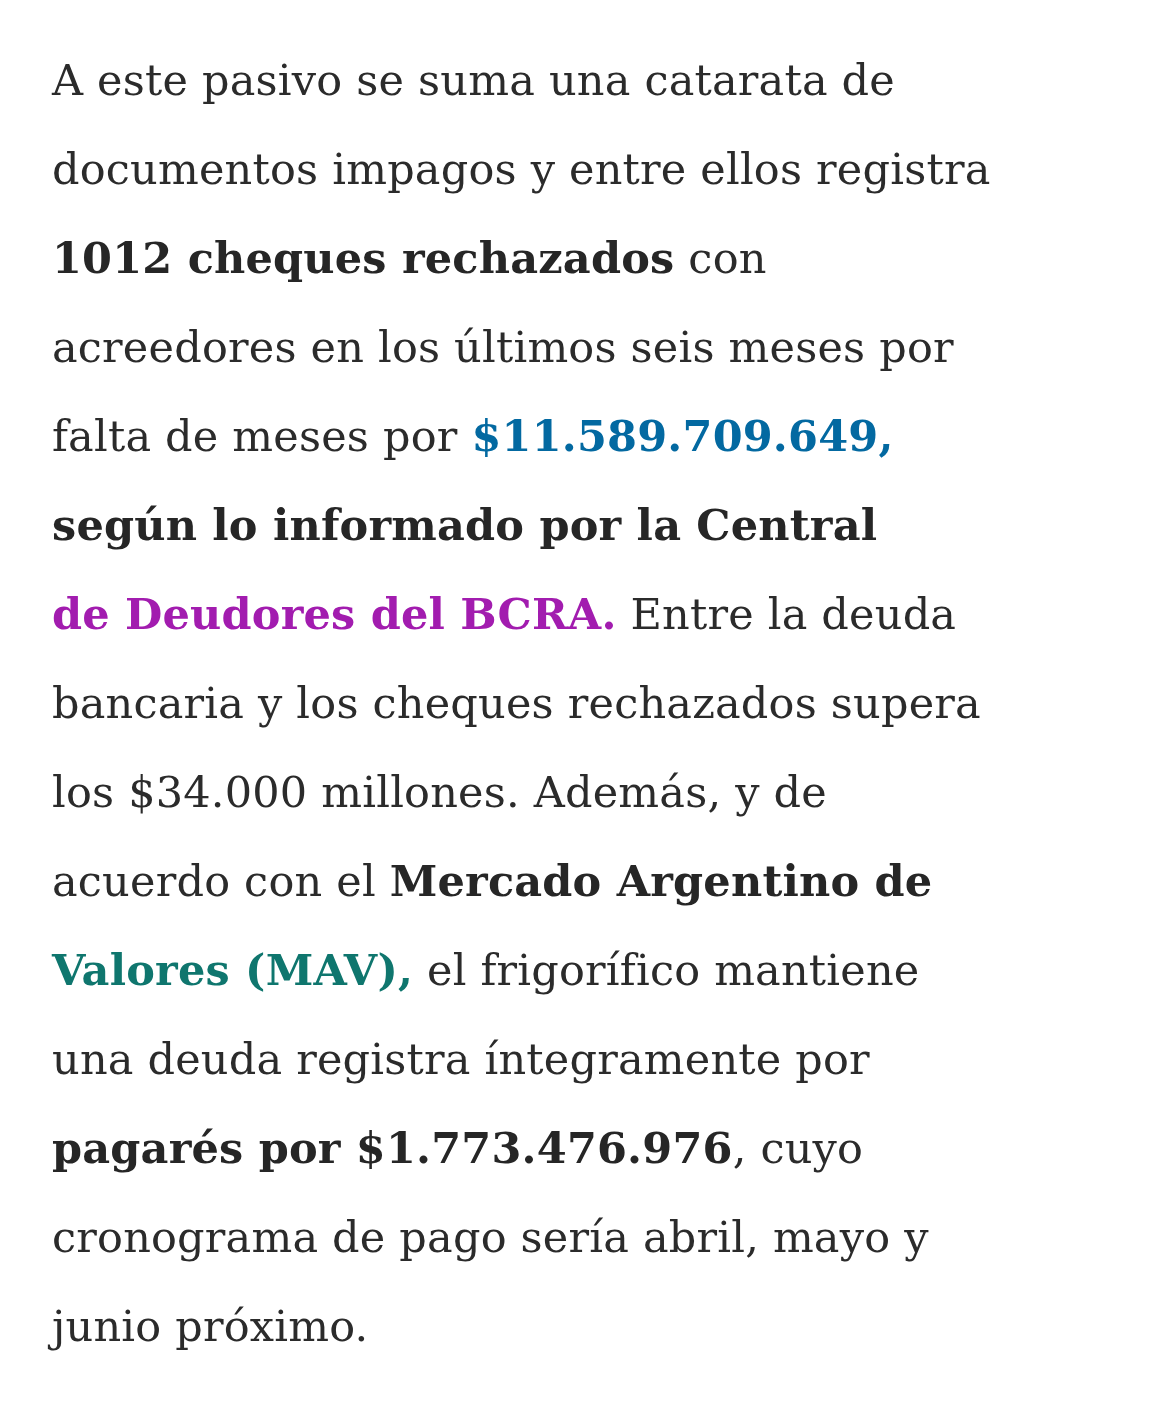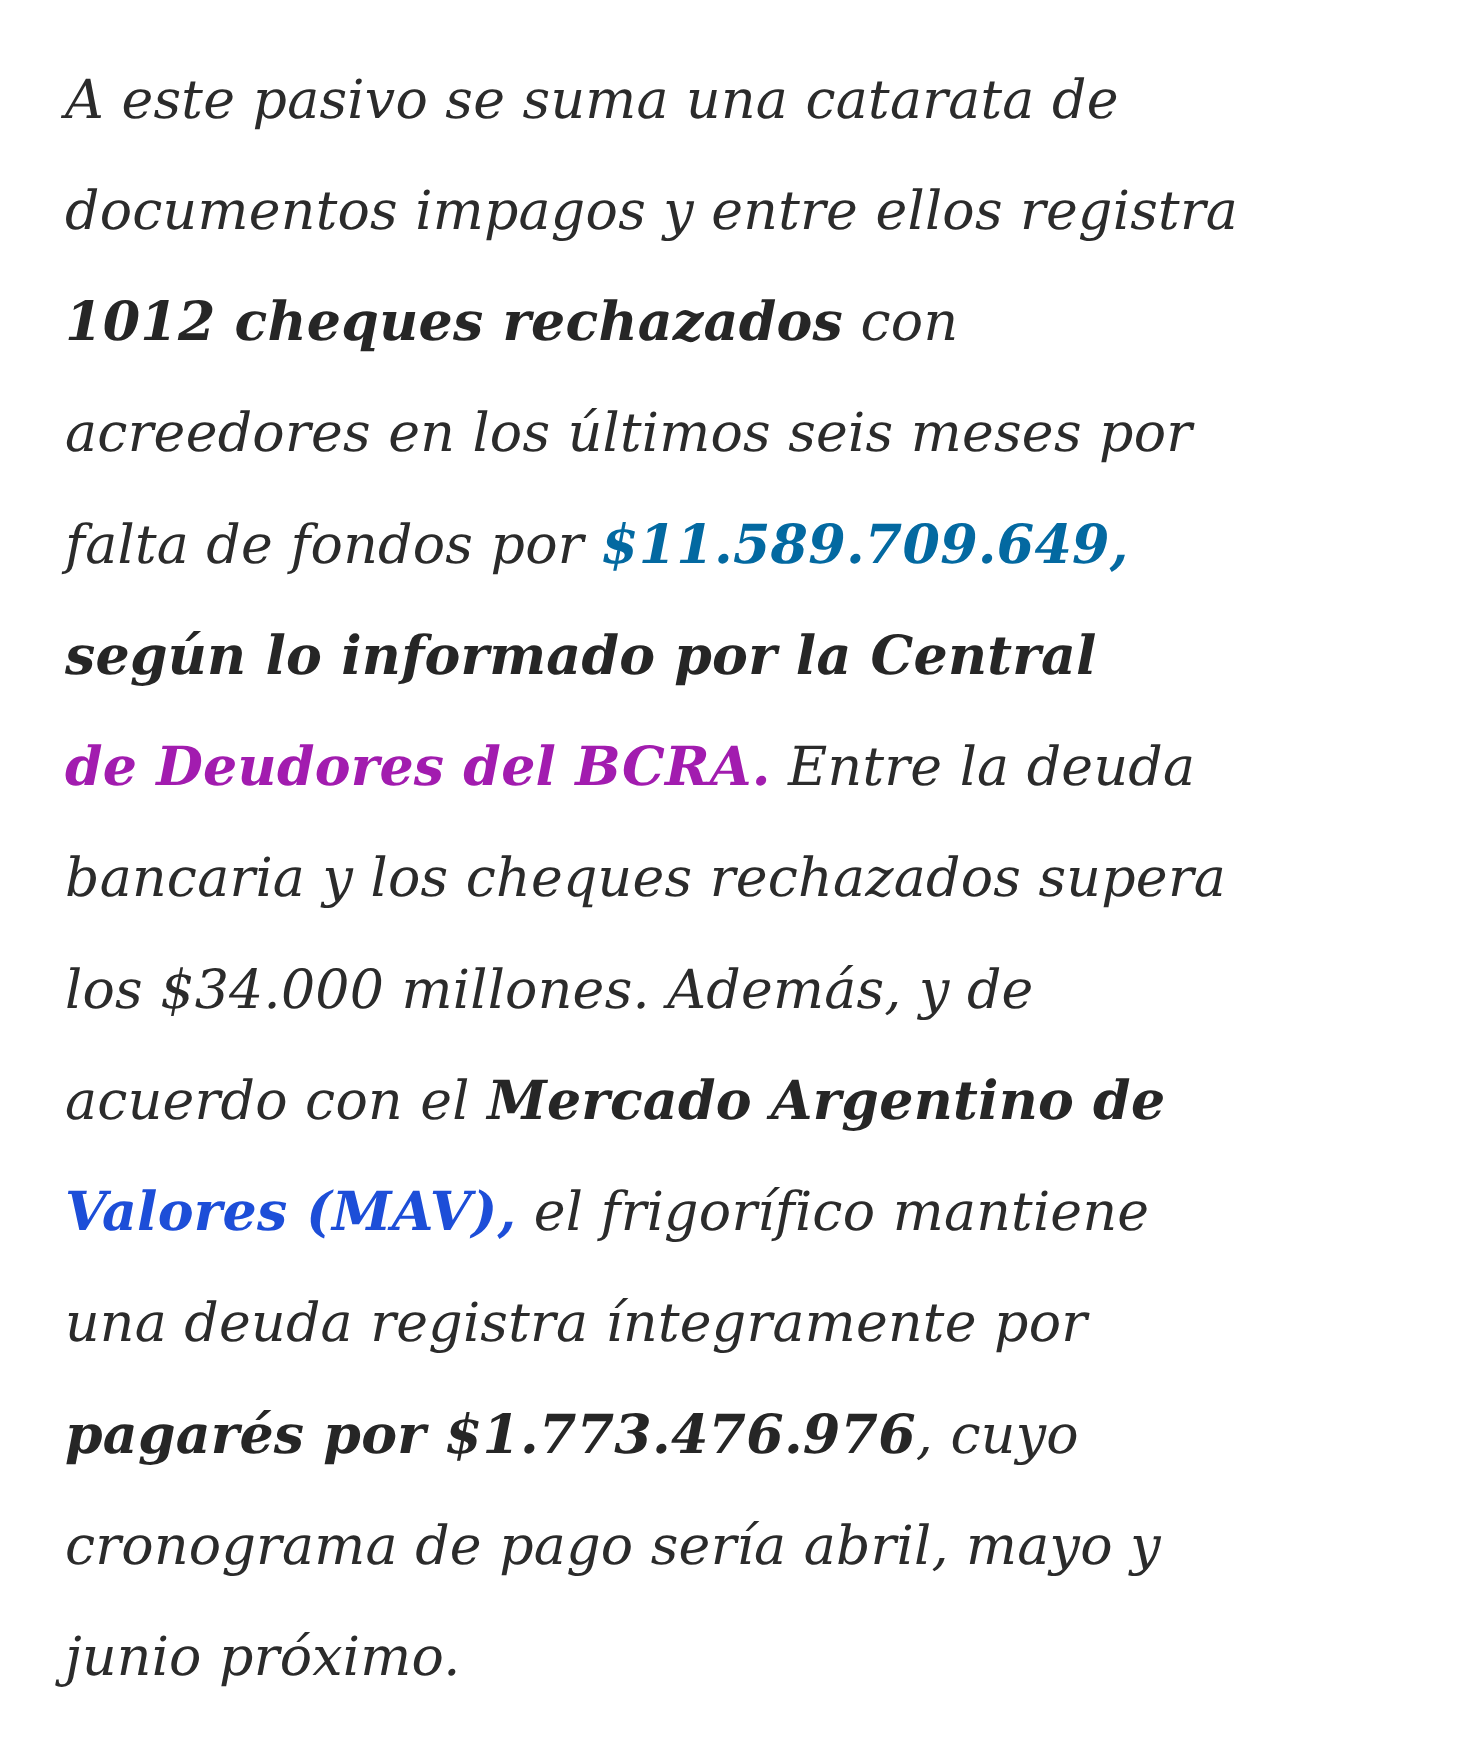--- a/index.html
+++ b/index.html
@@ -8,21 +8,20 @@
     background: #ffffff;
   }
   .page {
     position: relative;
     width: 1170px;
     height: 1405px;
     background: #ffffff;
     overflow: hidden;
     box-sizing: border-box;
     padding: 36px 50px 0 52px;
-    font-style: italic;
   }
   .paragraph {
     font-family: "DejaVu Serif", "Liberation Serif", serif;
     font-size: 43px;
     line-height: 89px;
     color: #2b2b2b;
     letter-spacing: 0.2px;
   }
   .line {
     white-space: nowrap;
@@ -38,25 +37,25 @@
 </style>
 </head>
 <body>
 
 <div class="page" style="background: rgb(255, 255, 255);">
   <div class="paragraph" id="paragraph" style="color: rgb(43, 43, 43);">
       <div class="line"><span class="seg">A este pasivo se suma una catarata de</span></div>
       <div class="line"><span class="seg">documentos impagos y entre ellos registra</span></div>
       <div class="line"><span class="seg bold" style="color: rgb(38, 38, 38);">1012 cheques rechazados</span><span class="seg"> con</span></div>
       <div class="line"><span class="seg">acreedores en los últimos seis meses por</span></div>
-      <div class="line"><span class="seg">falta de fondos por </span><span class="seg bold" style="color: #0369a1;">$11.589.709.649,</span></div>
+      <div class="line"><span class="seg">falta de meses por </span><span class="seg bold" style="color: #0369a1;">$11.589.709.649,</span></div>
       <div class="line"><span class="seg bold" style="color: rgb(38, 38, 38);">según lo informado por la Central</span></div>
       <div class="line"><span class="seg bold" style="color: #a21caf;">de Deudores del BCRA.</span><span class="seg"> Entre la deuda</span></div>
       <div class="line"><span class="seg">bancaria y los cheques rechazados supera</span></div>
       <div class="line"><span class="seg">los $34.000 millones. Además, y de</span></div>
       <div class="line"><span class="seg">acuerdo con el </span><span class="seg bold" style="color: rgb(38, 38, 38); text-align: center;">Mercado Argentino de</span></div>
-      <div class="line"><span class="seg bold" style="color: #1d4ed8;">Valores (MAV),</span><span class="seg"> el frigorífico mantiene</span></div>
+      <div class="line"><span class="seg bold" style="color: #0f766e;">Valores (MAV),</span><span class="seg"> el frigorífico mantiene</span></div>
       <div class="line"><span class="seg">una deuda registra íntegramente por</span></div>
       <div class="line"><span class="seg bold" style="color: rgb(38, 38, 38);">pagarés por $1.773.476.976</span><span class="seg">, cuyo</span></div>
       <div class="line"><span class="seg">cronograma de pago sería abril, mayo y</span></div>
       <div class="line"><span class="seg">junio próximo.</span></div>
     </div>
 </div>
 
 </body></html>

